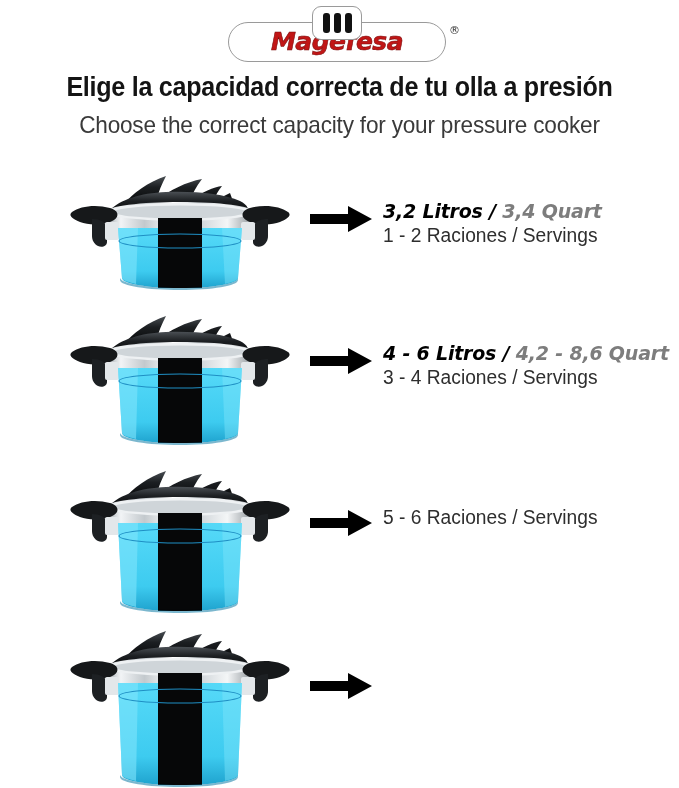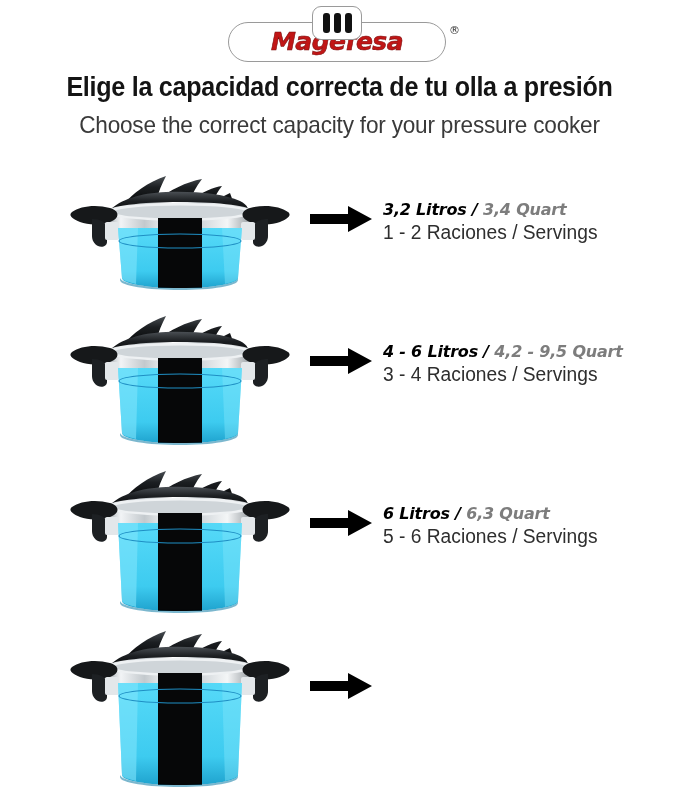--- a/index.html
+++ b/index.html
@@ -139,21 +139,21 @@
 
   
   .txt {
     position: absolute;
     left: 383px;
   }
   .cap-line {
     font-family: "DejaVu Sans", sans-serif;
     font-weight: bold;
     font-style: italic;
-    font-size: 16px;
+    font-size: 19px;
     color: #000000;
     white-space: nowrap;
     letter-spacing: -0.2px;
   }
   .cap-line .qt { color: #7d7d7d; }
   .cap-line .sep { color: #000000; }
   .serv-line {
     margin-top: 2px;
     font-family: "Liberation Sans Narrow", "Liberation Sans", sans-serif;
     font-weight: normal;
@@ -295,21 +295,21 @@
   </div>
   <div class="arrow" style="left:310px;top:48px">
     <svg width="62" height="26" viewBox="0 0 62 26">
         <path d="M0,8 L38,8 L38,0 L62,13 L38,26 L38,18 L0,18 Z" fill="#000000"></path>
       </svg>
   </div>
   <div class="txt" style="top:42px">
     <div class="cap-line">
       <span>4 - 6 Litros</span>
       <span class="sep">/</span>
-      <span class="qt">4,2 - 9,5 Quart</span>
+      <span class="qt">4,2 - 8,6 Quart</span>
     </div>
     <div class="serv-line">3 - 4 Raciones / Servings</div>
   </div>
 </div>
 
 <div class="row" style="top:455px;height:160px">
   <div class="pot-holder" style="top:0">
     <svg class="pot" width="250" height="158" viewBox="0 0 250 158">
       <defs>
         <linearGradient id="wg3" x1="0" y1="0" x2="0" y2="1">
@@ -352,25 +352,20 @@
       <ellipse cx="118" cy="81" rx="61" ry="7" fill="none" stroke="#1f8fc4" stroke-width="1.1"></ellipse>
       <path d="M58,146 C60,152 86,156 118,156 C150,156 176,152 176,146 L176,148 C176,154 150,158 118,158 C86,158 58,154 58,148 Z" fill="#0e7ba6" opacity="0.55"></path>
     </svg>
   </div>
   <div class="arrow" style="left:310px;top:55px">
     <svg width="62" height="26" viewBox="0 0 62 26">
         <path d="M0,8 L38,8 L38,0 L62,13 L38,26 L38,18 L0,18 Z" fill="#000000"></path>
       </svg>
   </div>
   <div class="txt" style="top:49px">
-    <div class="cap-line">
-      <span>6 Litros</span>
-      <span class="sep">/</span>
-      <span class="qt">6,3 Quart</span>
-    </div>
     <div class="serv-line">5 - 6 Raciones / Servings</div>
   </div>
 </div>
 
 <div class="row" style="top:615px;height:175px">
   <div class="pot-holder" style="top:0">
     <svg class="pot" width="250" height="172" viewBox="0 0 250 172">
       <defs>
         <linearGradient id="wg4" x1="0" y1="0" x2="0" y2="1">
           <stop offset="0%" stop-color="#4fd8f8"></stop>

